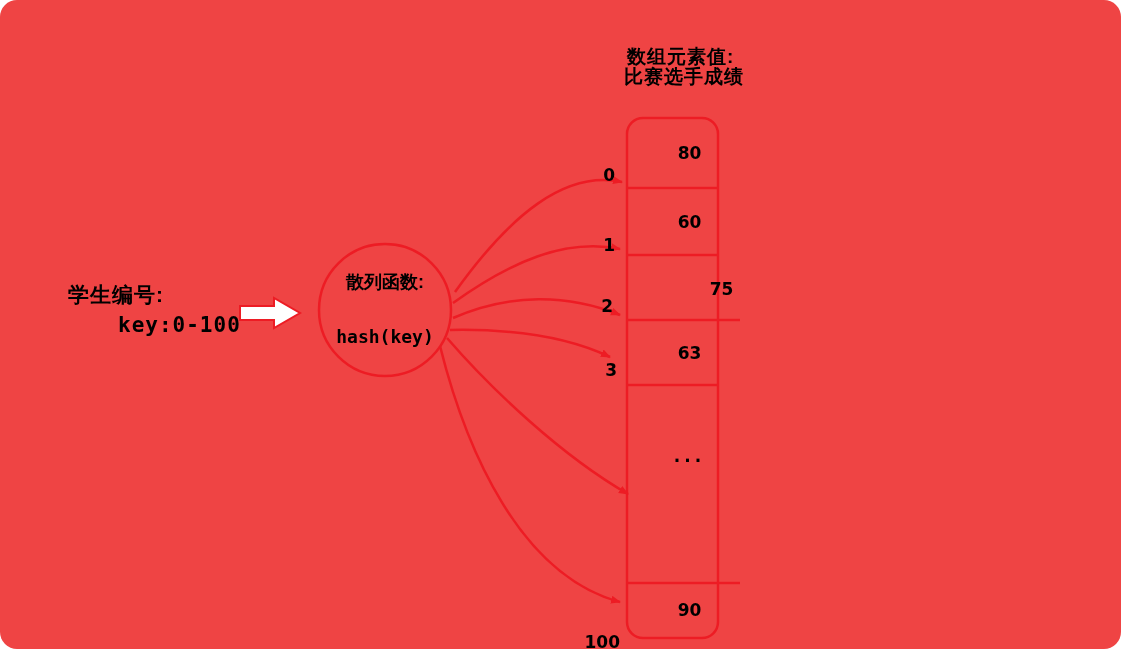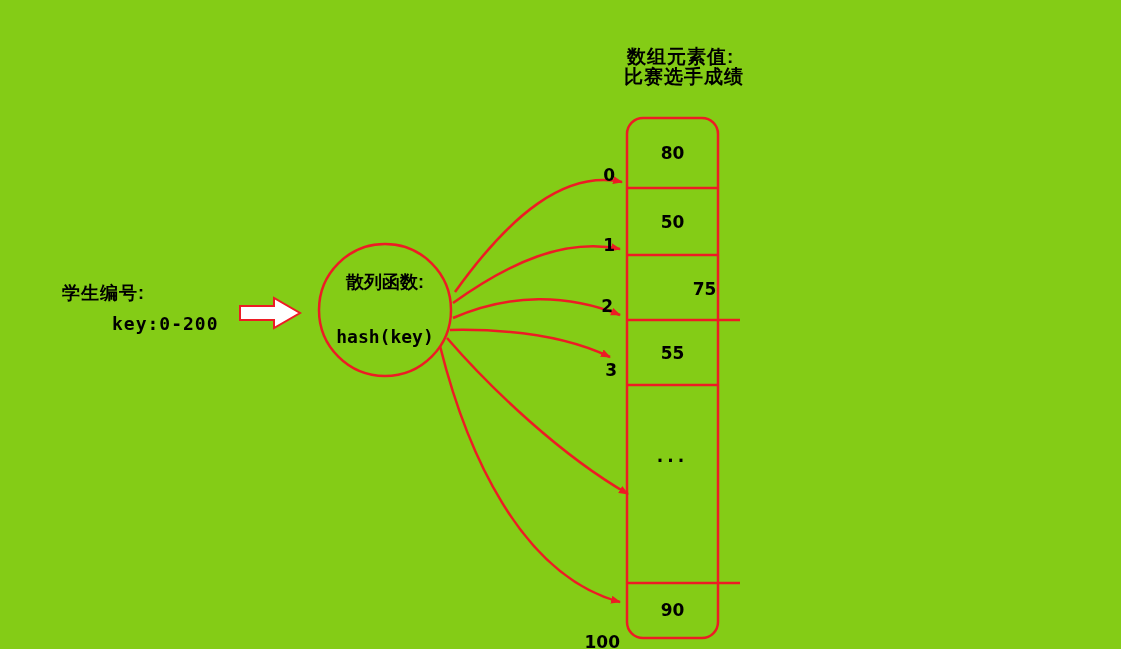--- a/index.html
+++ b/index.html
@@ -1,30 +1,31 @@
 <!DOCTYPE html>
 <html><head>
 <meta charset="utf-8">
 <style>
   html,body{margin:0;padding:0;background:#ffffff;}
   .canvas{
     position:relative;
     width:1121px;height:649px;
-    background:#84cc16;
+    background:#ef4444;
     font-family:"Liberation Sans", sans-serif;
     color:#000;
     overflow:hidden;
+    border-radius:17px;
   }
   .txt{position:absolute;white-space:pre;font-weight:bold;}
   .title-line{font-size:19px;letter-spacing:1px;}
-  .label-line{font-size:18px;letter-spacing:1px;}
+  .label-line{font-size:21px;letter-spacing:1px;margin-left:6px;}
   .mono{font-family:"DejaVu Sans Mono", monospace;}
   .circle-line{font-size:18px;text-align:center;width:140px;}
   .cell-value{
-    position:absolute;left:627px;width:91px;
+    position:absolute;left:644px;width:91px;
     text-align:center;font-size:17px;font-weight:bold;
     font-family:"DejaVu Sans", sans-serif;
   }
   .index-label{
     position:absolute;text-align:right;font-size:17px;font-weight:bold;
     font-family:"DejaVu Sans", sans-serif;
   }
   svg{position:absolute;left:0;top:0;}
 </style>
 </head>
@@ -56,29 +57,29 @@
     <path d="M453,318 C510,293 568,294 620,315" fill="none" stroke="#ed1c24" stroke-width="2.5" marker-end="url(#ah)"></path>
     <path d="M450,330 C500,329 562,334 610,357" fill="none" stroke="#ed1c24" stroke-width="2.5" marker-end="url(#ah)"></path>
     <path d="M447,338 C492,390 562,456 628,494" fill="none" stroke="#ed1c24" stroke-width="2.5" marker-end="url(#ah)"></path>
     <path d="M440,346 C466,450 520,575 620,602" fill="none" stroke="#ed1c24" stroke-width="2.5" marker-end="url(#ah)"></path>
   </svg>
 
   <div class="txt title-line" style="left:627px;top:44px;">数组元素值:</div>
   <div class="txt title-line" style="left:624px;top:64px;">比赛选手成绩</div>
 
   <div class="txt label-line" style="left:62px;top:281px;">学生编号:</div>
-  <div class="txt label-line mono" style="left:112px;top:313px;">key:0-200</div>
+  <div class="txt label-line mono" style="left:112px;top:313px;">key:0-100</div>
 
   <div class="txt circle-line" style="left:315px;top:270px;">散列函数:</div>
   <div class="txt circle-line mono" style="left:315px;top:294px;margin-top:32px;">hash(key)</div>
 
   <div class="cell-value" style="top:143px;">80</div>
-  <div class="cell-value" style="top:212px;">50</div>
+  <div class="cell-value" style="top:212px;">60</div>
   <div class="cell-value" style="top:279px;padding-left:32px;">75</div>
-  <div class="cell-value" style="top:343px;">55</div>
+  <div class="cell-value" style="top:343px;">63</div>
   <div class="cell-value" style="top:446px;letter-spacing:4px;">...</div>
   <div class="cell-value" style="top:600px;">90</div>
 
   <div class="index-label" style="left:590px;top:165px;width:25px;">0</div>
   <div class="index-label" style="left:590px;top:235px;width:25px;">1</div>
   <div class="index-label" style="left:588px;top:296px;width:25px;">2</div>
   <div class="index-label" style="left:592px;top:360px;width:25px;">3</div>
   <div class="index-label" style="left:575px;top:620px;width:45px;margin-top:12px;">100</div>
 
 </div>

